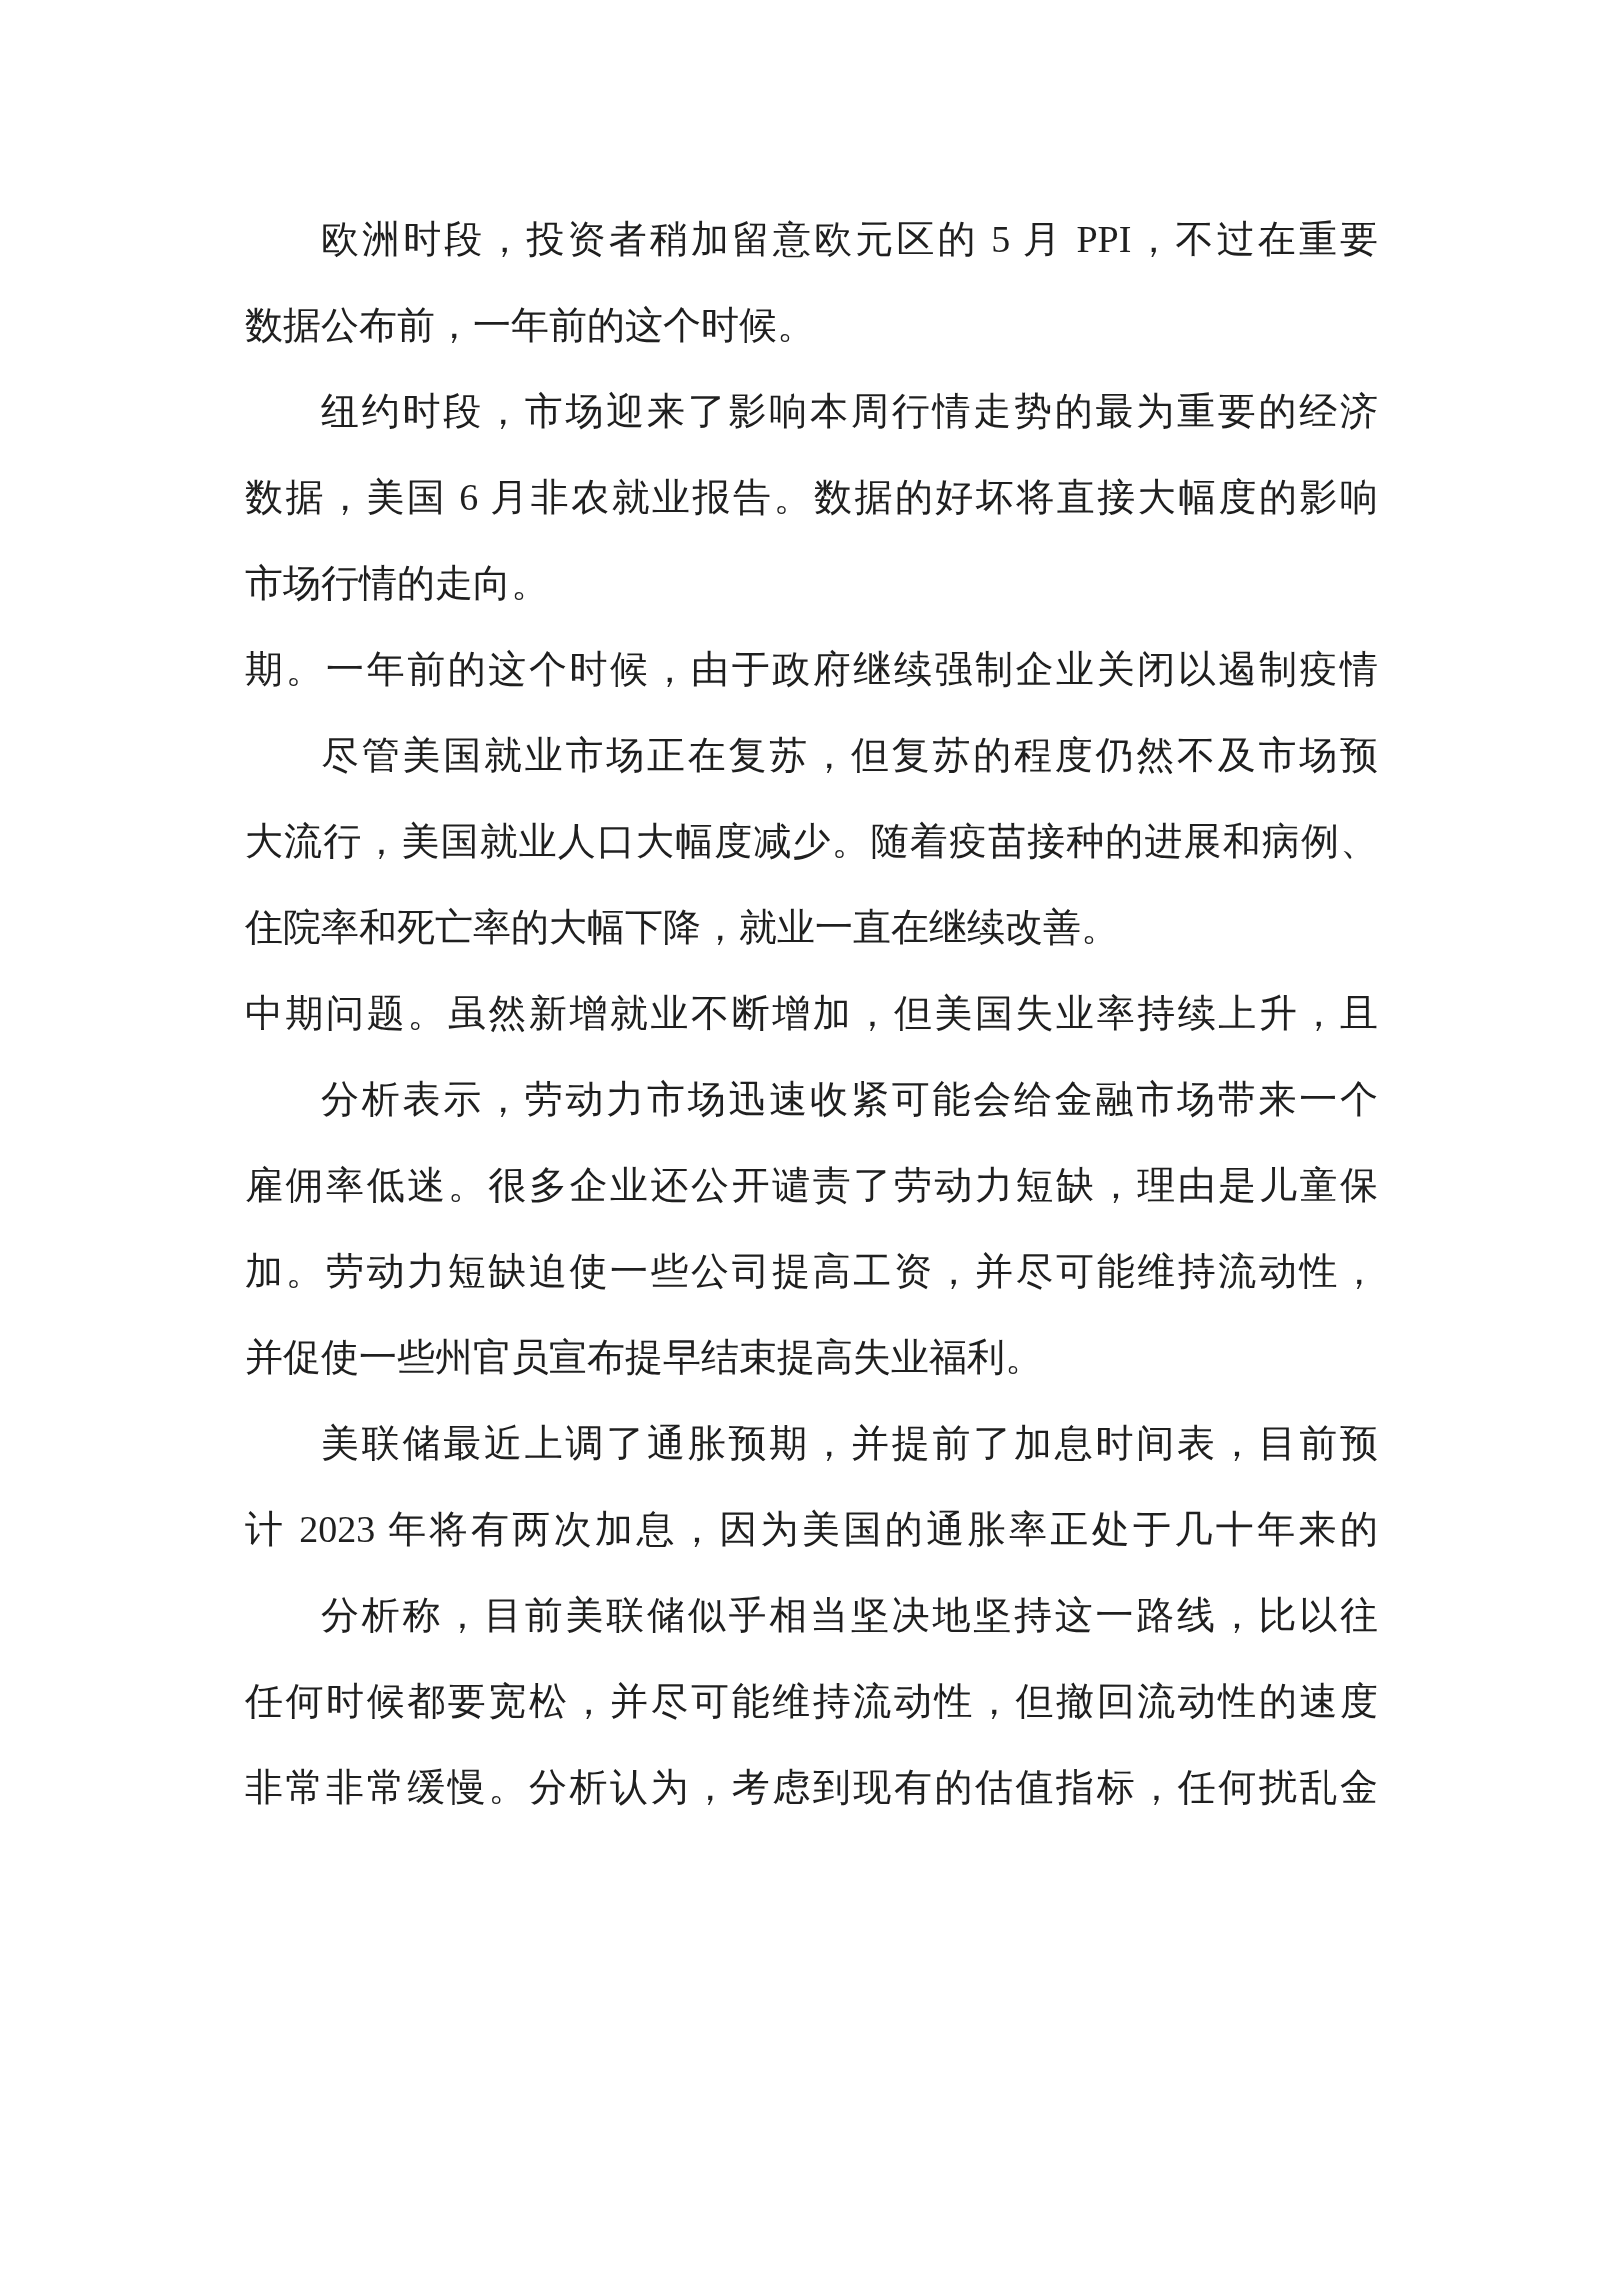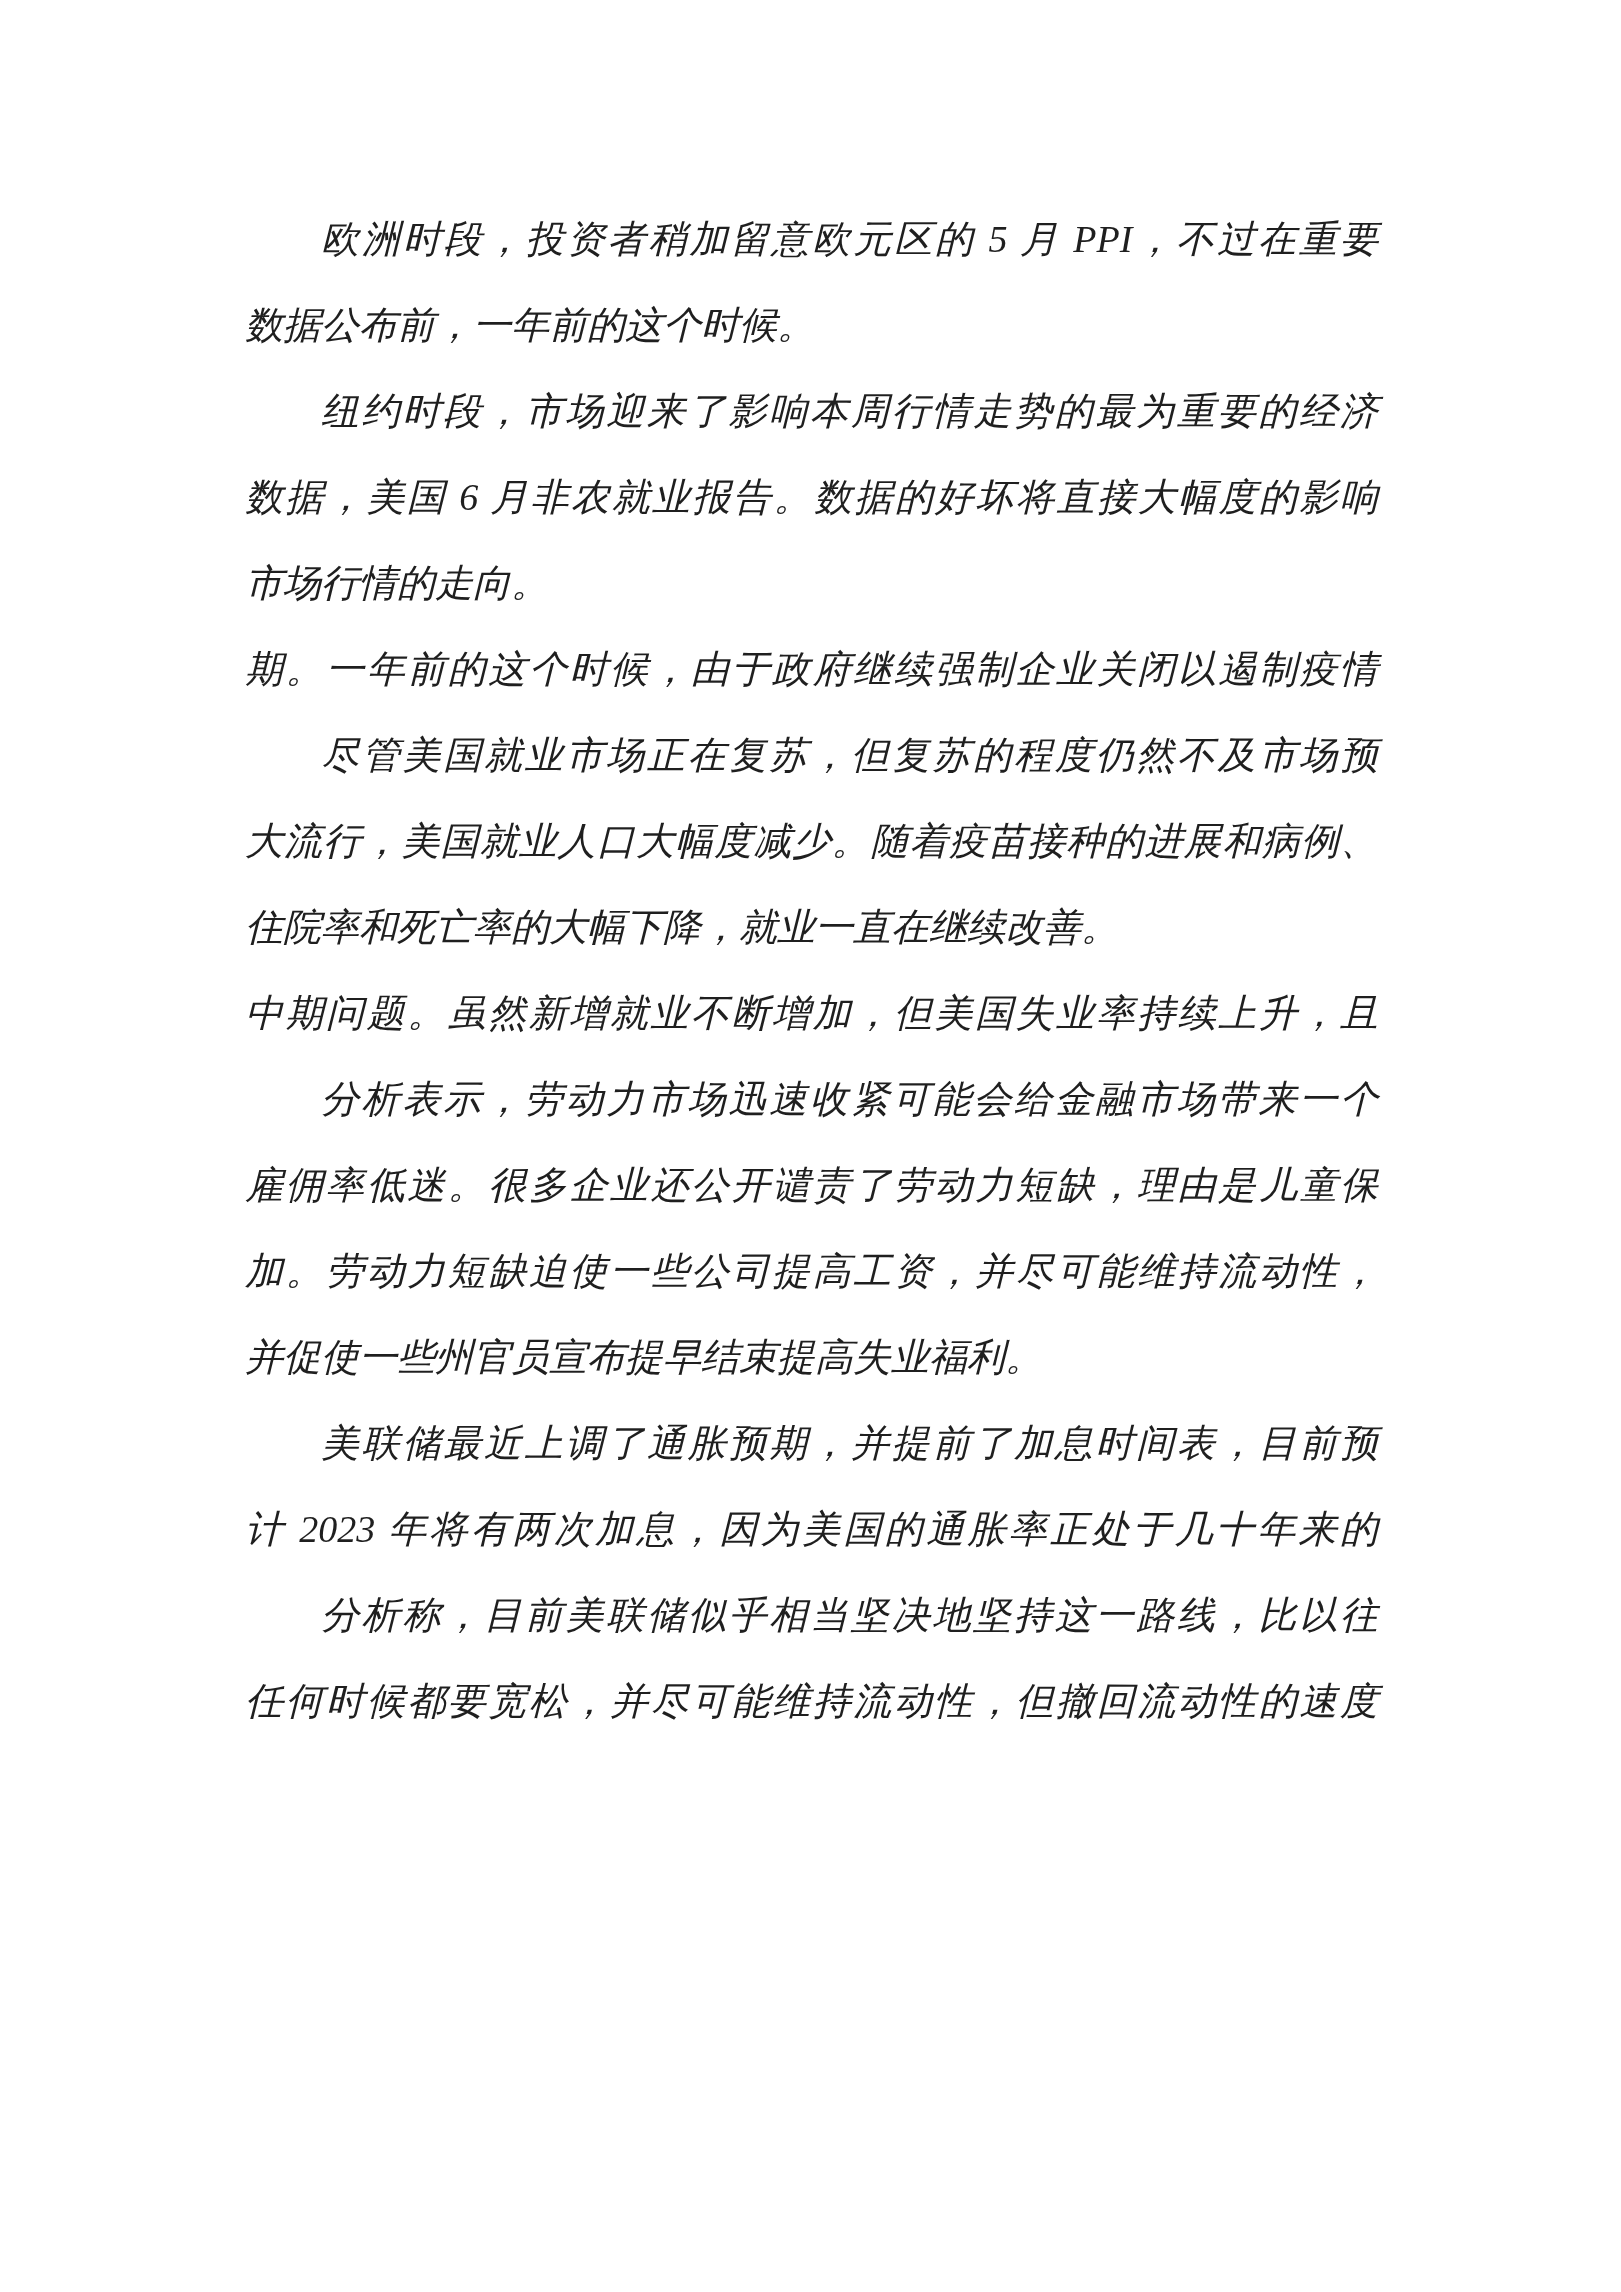--- a/index.html
+++ b/index.html
@@ -10,21 +10,20 @@
     width: 1621px;
     height: 2293px;
     background: #ffffff;
   }
   .page {
     position: relative;
     width: 1434px;
     height: 2293px;
     background: #ffffff;
     overflow: hidden;
-    font-style: italic;
   }
   .text-block {
     position: absolute;
     left: 245px;
     top: 196px;
     width: 1133px;
     font-family: "Liberation Serif", "DejaVu Serif", serif;
     font-size: 38px;
     line-height: 86px;
     color: #1f1f1f;
@@ -74,16 +73,17 @@
         <div class="line">加。劳动力短缺迫使一些公司提高工资，并尽可能维持流动性，</div>
         <div class="line end">并促使一些州官员宣布提早结束提高失业福利。</div>
       </div>
       <div class="paragraph">
         <div class="line indent">美联储最近上调了通胀预期，并提前了加息时间表，目前预</div>
         <div class="line">计 2023 年将有两次加息，因为美国的通胀率正处于几十年来的</div>
       </div>
       <div class="paragraph">
         <div class="line indent">分析称，目前美联储似乎相当坚决地坚持这一路线，比以往</div>
         <div class="line">任何时候都要宽松，并尽可能维持流动性，但撤回流动性的速度</div>
+        <div class="line">非常非常缓慢。分析认为，考虑到现有的估值指标，任何扰乱金</div>
       </div>
     </div>
 </div>
 
 
 </body></html>

